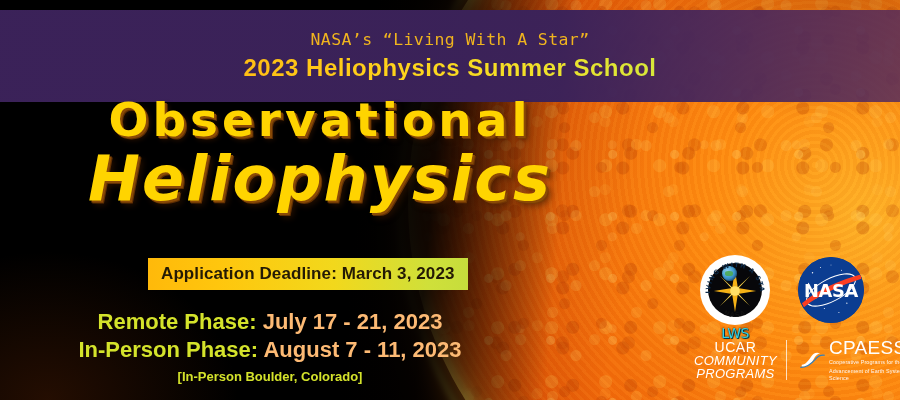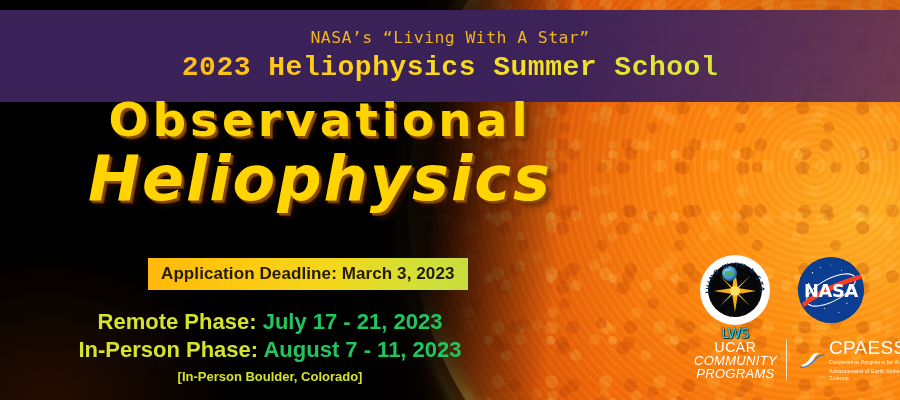--- a/index.html
+++ b/index.html
@@ -138,23 +138,23 @@
   .eyebrow {
     font-family: "DejaVu Sans Mono", monospace;
     font-size: 16.5px;
     color: #f0b41e;
     letter-spacing: 0.4px;
     line-height: 1;
     margin-bottom: 7px;
     white-space: nowrap;
   }
   .band-title {
-    font-family: Liberation Mono, monospace;
-    font-weight: bold;
-    font-size: 28px;
+    font-family: Liberation Sans, sans-serif;
+    font-weight: bold;
+    font-size: 24px;
     line-height: 1;
     letter-spacing: 0.5px;
     white-space: nowrap;
     background: linear-gradient(90deg, #ffbe14 0%, #ffd21a 35%, #f3e028 68%, #d7e83a 100%);
     -webkit-background-clip: text;
     background-clip: text;
     color: transparent;
   }
 
   
@@ -221,21 +221,21 @@
     text-align: center;
   }
   .phase-line {
     font-family: "Liberation Sans", sans-serif;
     font-weight: bold;
     font-size: 22px;
     line-height: 1.29;
     white-space: nowrap;
   }
   .phase-label { color: #d4e32b; }
-  .phase-date  { color: #22c55e; }
+  .phase-date  { color: #fdba74; }
   .phase-note {
     font-family: "Liberation Sans", sans-serif;
     font-weight: bold;
     font-size: 13px;
     color: #d4e32b;
     margin-top: 4px;
     white-space: nowrap;
   }
 
   

